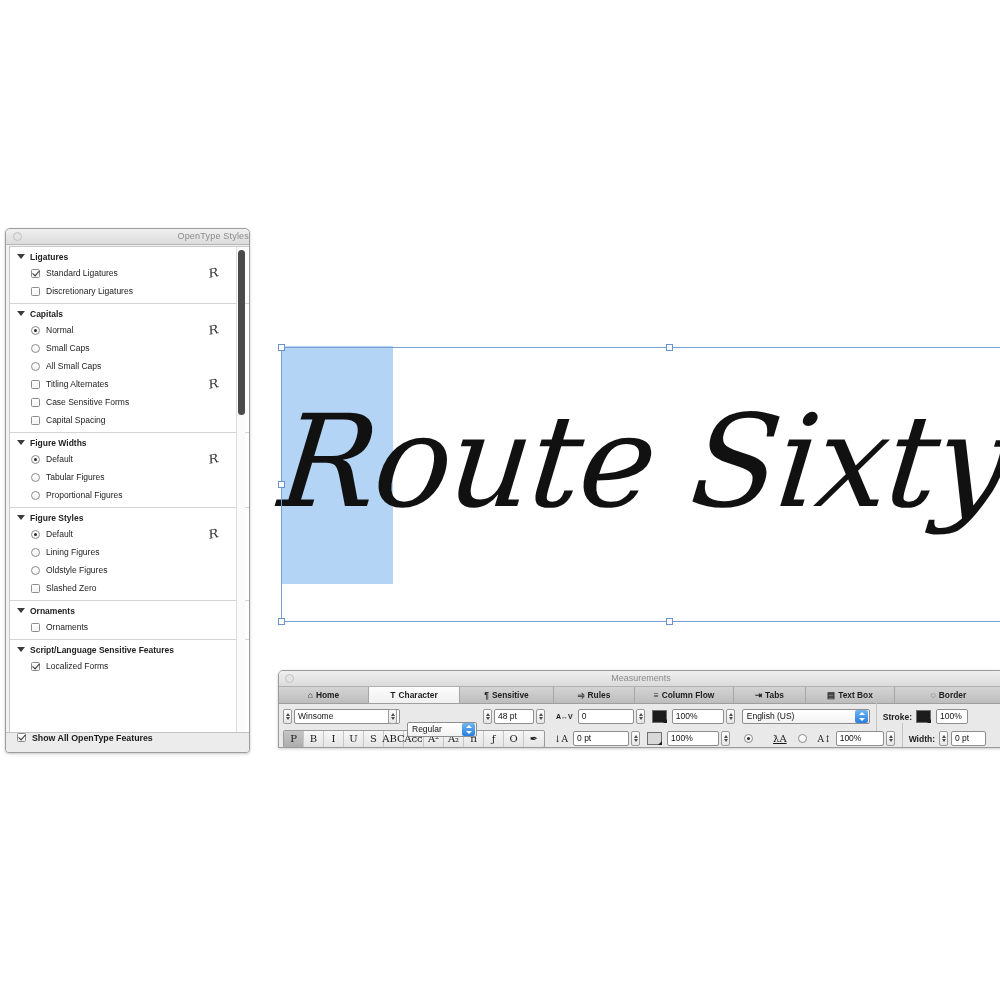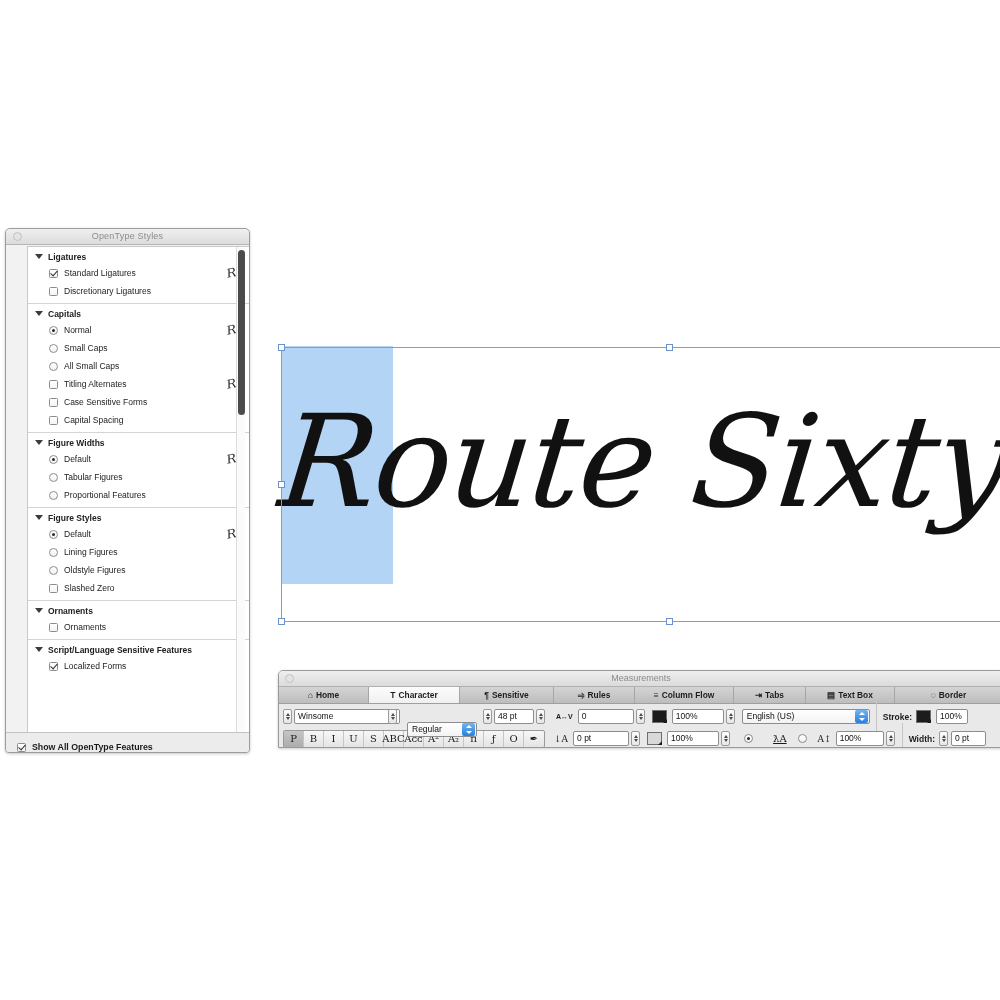--- a/index.html
+++ b/index.html
@@ -37,39 +37,39 @@
   #otTitleBar {
     position: relative;
     height: 15px;
     background: linear-gradient(to bottom, #f0f0f0 0%, #dcdcdc 100%);
     border-bottom: 1px solid #b5b5b5;
     border-radius: 4px 4px 0 0;
   }
   #otTitleText {
     position: absolute;
     left: 0; right: 0; top: 1px;
-    text-align: center;
+    text-align: right;
     font-size: 9px;
     color: #8b8b8b;
     letter-spacing: 0.2px;
     line-height: 13px;
   }
   #otCloseDot {
     position: absolute;
     left: 7px; top: 3px;
     width: 9px; height: 9px;
     border-radius: 50%;
     background: #e3e3e3;
     border: 1px solid #c0c0c0;
     box-sizing: border-box;
   }
 
   #otBody {
     position: absolute;
-    left: 21px;
+    left: 3px;
     top: 17px;
     width: 252px;
     height: 488px;
     background: #ffffff;
     border: 1px solid #c8c8c8;
     box-sizing: border-box;
     overflow: hidden;
   }
 
   .ot-group {
@@ -180,21 +180,21 @@
   }
 
   #otFooter {
     position: absolute;
     left: 0; right: 0;
     bottom: 0;
     height: 19px;
     background: #ececec;
     border-top: 1px solid #c3c3c3;
     display: flex;
-    align-items: flex-end;
+    align-items: flex-start;
     padding-left: 11px;
     font-size: 8.8px;
     font-weight: bold;
     color: #1b1b1b;
   }
 
   
   #docArea {
     position: absolute;
     left: 281px;
@@ -530,21 +530,21 @@
               <span class="rb on"></span>
               <span>Default</span>
               <span class="swash">R</span>
             </div>
             <div class="ot-row">
               <span class="rb"></span>
               <span>Tabular Figures</span>
             </div>
             <div class="ot-row">
               <span class="rb"></span>
-              <span>Proportional Features</span>
+              <span>Proportional Figures</span>
             </div>
           </div>
           <div class="ot-group">
             <div class="ot-grouphead">
               <span class="disclosure"></span>
               <span>Figure Styles</span>
             </div>
             <div class="ot-row">
               <span class="rb on"></span>
               <span>Default</span>

